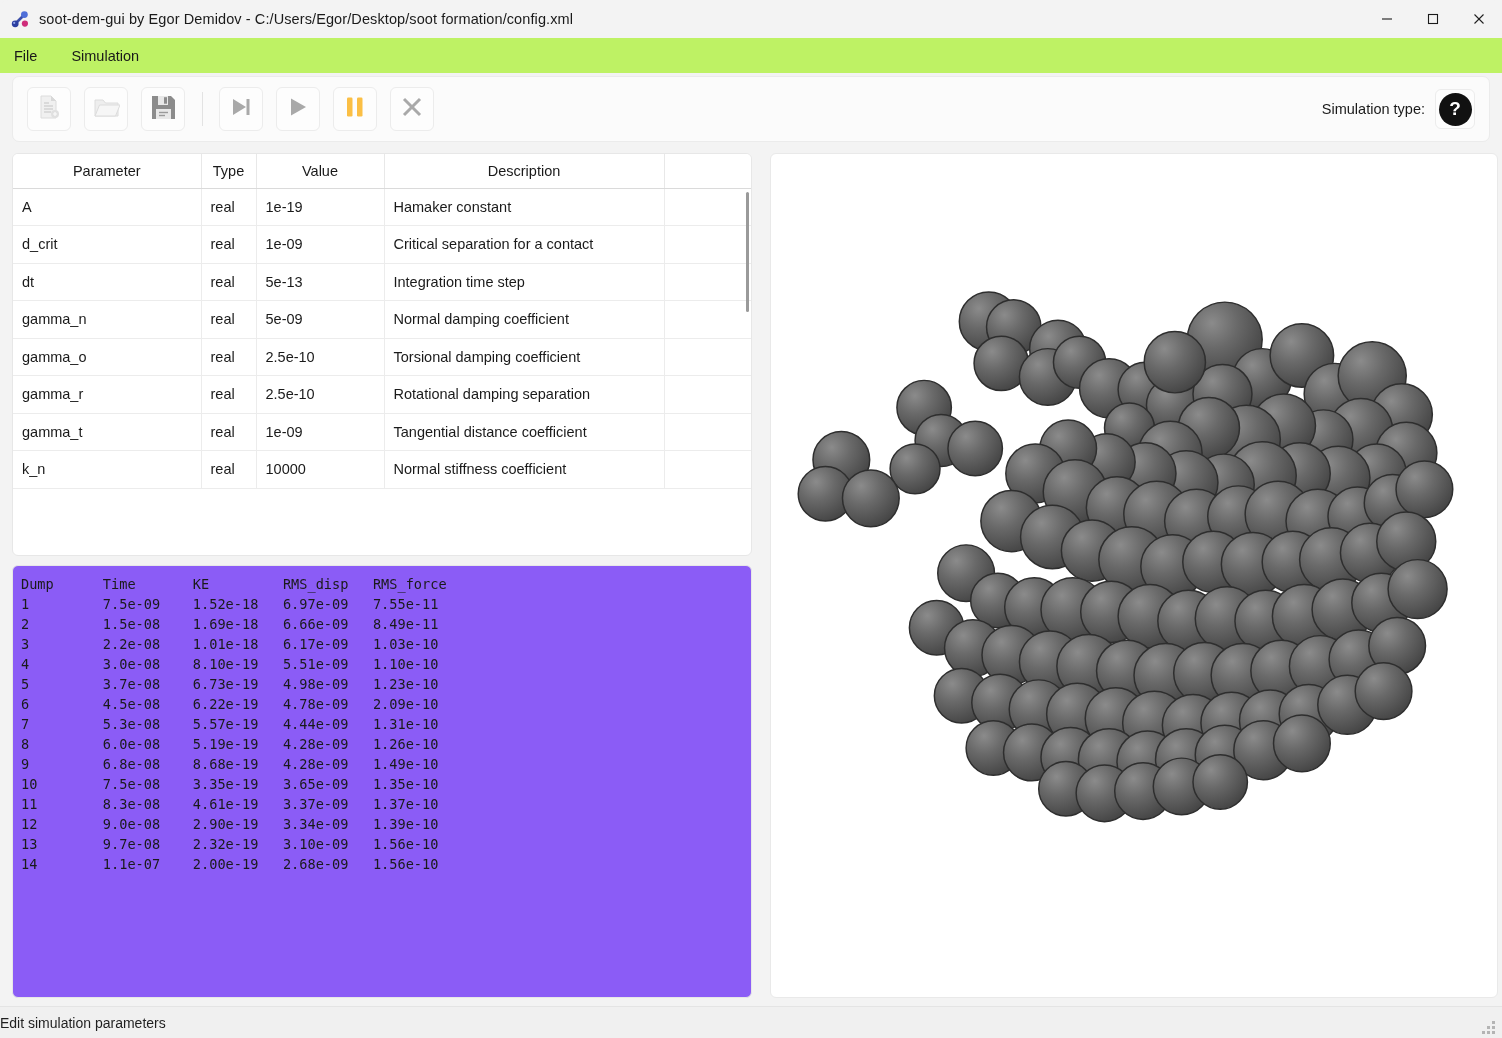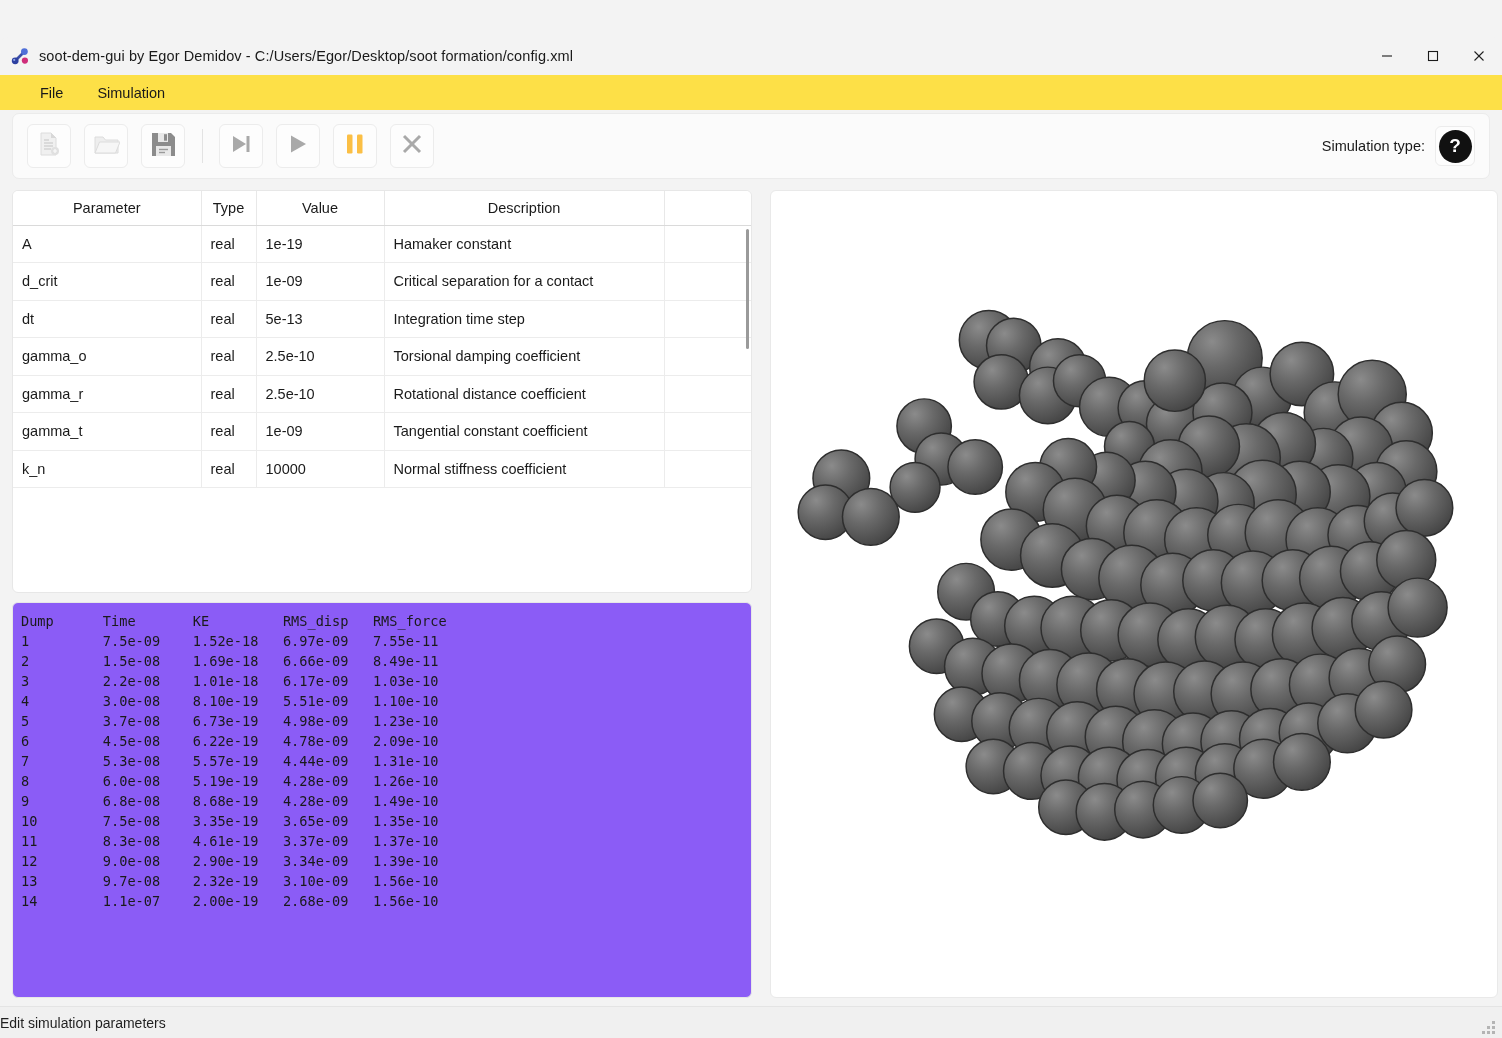--- a/index.html
+++ b/index.html
@@ -16,43 +16,42 @@
     display: flex; flex-direction: column;
   }
 
   
   .titlebar {
     height: 38px; flex: 0 0 38px;
     background: #f3f3f3;
     display: flex; align-items: center;
     border-top-left-radius: 8px; border-top-right-radius: 8px;
     position: relative;
-    margin-top: 37px;
   }
   .app-icon {
     width: 18px; height: 18px; margin-left: 11px; margin-right: 10px;
     position: relative; flex: 0 0 18px;
   }
   .title-text {
     font-size: 14.5px; color: #1a1a1a; letter-spacing: 0.1px;
     white-space: nowrap; overflow: hidden;
   }
   .wincontrols { margin-left: auto; display: flex; height: 38px; }
   .wc {
     width: 46px; height: 38px;
     display: flex; align-items: center; justify-content: center;
     color: #202020;
   }
 
   
   .menubar {
     height: 35px; flex: 0 0 35px;
     display: flex; align-items: center;
-    padding-left: 26px; gap: 6px;
-    background: #fde047;
+    padding-left: 0; gap: 6px;
+    background: #bef264;
   }
   .menu-item {
     font-size: 14.5px; color: #191919;
     padding: 5px 14px; border-radius: 4px;
   }
 
   
   .toolbar-wrap { padding: 3px 12px 0 12px; flex: 0 0 72px; }
   .toolbar {
     height: 66px;
@@ -358,38 +357,45 @@
               <td class="col-pad"></td>
             </tr>
             <tr>
               <td>dt</td>
               <td>real</td>
               <td>5e-13</td>
               <td>Integration time step</td>
               <td class="col-pad"></td>
             </tr>
             <tr>
+              <td>gamma_n</td>
+              <td>real</td>
+              <td>5e-09</td>
+              <td>Normal damping coefficient</td>
+              <td class="col-pad"></td>
+            </tr>
+            <tr>
               <td>gamma_o</td>
               <td>real</td>
               <td>2.5e-10</td>
               <td>Torsional damping coefficient</td>
               <td class="col-pad"></td>
             </tr>
             <tr>
               <td>gamma_r</td>
               <td>real</td>
               <td>2.5e-10</td>
-              <td>Rotational distance coefficient</td>
+              <td>Rotational damping separation</td>
               <td class="col-pad"></td>
             </tr>
             <tr>
               <td>gamma_t</td>
               <td>real</td>
               <td>1e-09</td>
-              <td>Tangential constant coefficient</td>
+              <td>Tangential distance coefficient</td>
               <td class="col-pad"></td>
             </tr>
             <tr>
               <td>k_n</td>
               <td>real</td>
               <td>10000</td>
               <td>Normal stiffness coefficient</td>
               <td class="col-pad"></td>
             </tr>
           </tbody>

